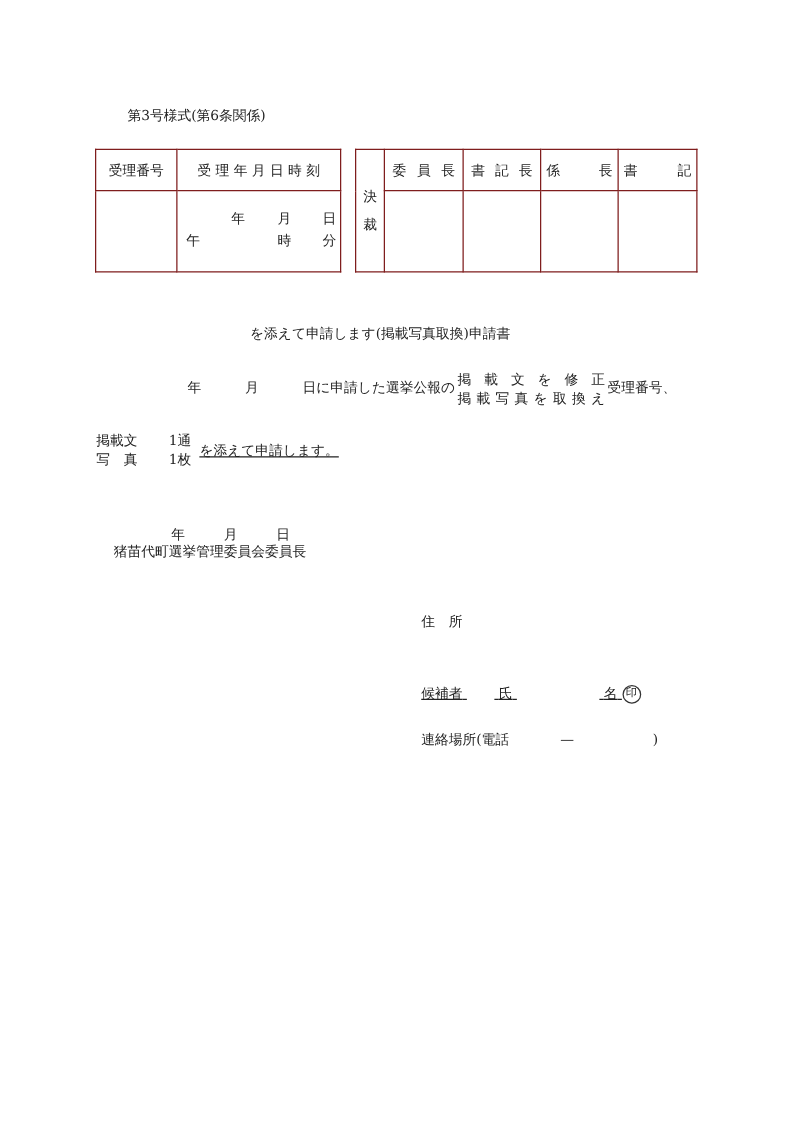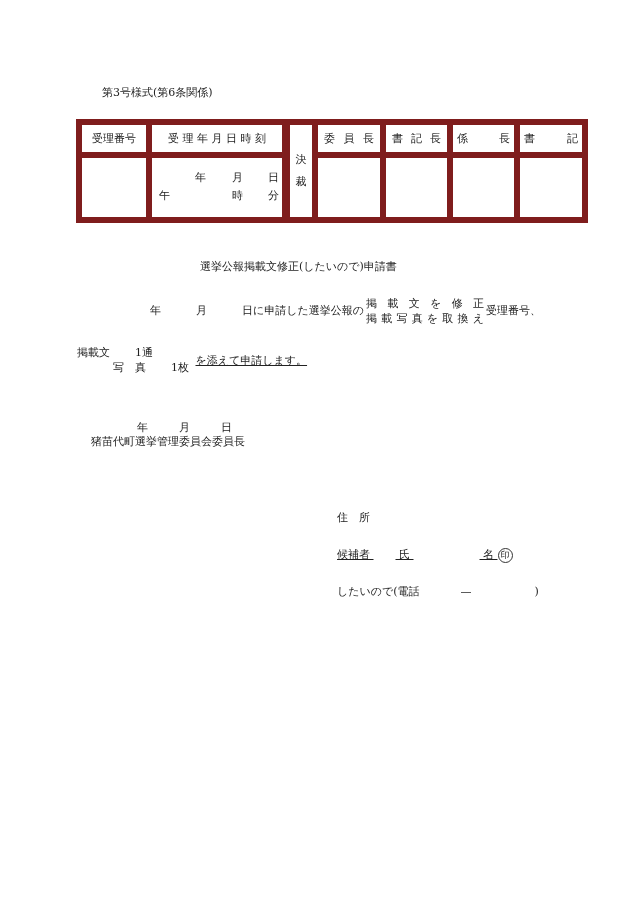--- a/index.html
+++ b/index.html
@@ -1,20 +1,20 @@
 <!DOCTYPE html>
 <html><head>
 <meta charset="utf-8">
 <style>
   html, body { margin:0; padding:0; background:#ffffff; }
   body { width:630px; height:915px; position:relative; overflow:hidden;
          font-family:"DejaVu Serif","Liberation Serif",serif; color:#222; font-size:11px; }
   .abs { position:absolute; white-space:nowrap; }
   table.box { position:absolute; border-collapse:collapse; }
-  table.box td { border:6px solid #7f1d1d; padding:0; font-size:11px; vertical-align:middle; }
+  table.box td { border:1px solid #7f1d1d; padding:0; font-size:11px; vertical-align:middle; }
   .spread { display:flex; justify-content:space-between; padding:0 6px; }
   .stack { display:inline-flex; flex-direction:column; vertical-align:middle; line-height:15px; margin:0 2px; }
   .stack span { display:flex; justify-content:space-between; width:118px; }
   .att { display:inline-flex; flex-direction:column; vertical-align:middle; line-height:15px; }
   .seal { display:inline-block; width:13px; height:13px; border:1px solid #333; border-radius:50%;
           font-size:9px; line-height:13px; text-align:center; vertical-align:middle; }
 </style>
 </head>
 <body>
 
@@ -78,21 +78,21 @@
   </tr>
   <tr style="height:65px;">
     <td></td>
     <td></td>
     <td></td>
     <td></td>
   </tr>
 </tbody>
   </table>
 
-<div class="abs" style="left:200px;top:259px;">選挙公報掲載文修正(したいので)申請書</div>
+<div class="abs" style="left:200px;top:259px;">を添えて申請します(掲載写真取換)申請書</div>
 
 <div class="abs" style="left:150px;top:296px;">
   <span>年</span>
   <span style="display:inline-block;width:28px;"></span>
   <span>月</span>
   <span style="display:inline-block;width:28px;"></span>
   <span>日に申請した選挙公報の</span><span class="stack">
     <span>
       <i style="font-style:normal">掲</i>
         <i style="font-style:normal">載</i>
@@ -110,45 +110,45 @@
         <i style="font-style:normal">取</i>
         <i style="font-style:normal">換</i>
         <i style="font-style:normal">え</i>
     </span>
   </span><span>受理番号、</span>
 </div>
 
 <div class="abs" style="left:77px;top:345px;">
   <span class="att">
     <span><span style="display:inline-block;width:58px;">掲載文</span><span>1通</span></span>
-    <span><span style="display:inline-block;width:58px;margin-left:36px;">写　真</span><span>1枚</span></span>
+    <span><span style="display:inline-block;width:58px;">写　真</span><span>1枚</span></span>
   </span>
   <span style="vertical-align:middle;margin-left:3px;text-decoration:underline;">を添えて申請します。</span>
 </div>
 
 <div class="abs" style="left:137px;top:420px;">
   <span>年</span>
   <span style="display:inline-block;width:24px;"></span>
   <span>月</span>
   <span style="display:inline-block;width:24px;"></span>
   <span>日</span>
 </div>
 
 <div class="abs" style="left:91px;top:434px;">猪苗代町選挙管理委員会委員長</div>
 
-<div class="abs" style="left:337px;top:510px;">住　所</div>
+<div class="abs" style="left:337px;top:490px;">住　所</div>
 
 <div class="abs" style="left:337px;top:547px;text-decoration:underline;">
   <span>候補者</span>
   <span style="display:inline-block;width:22px;"></span>
   <span>氏</span>
   <span style="display:inline-block;width:66px;"></span>
   <span>名</span>
   <span class="seal">印</span>
 </div>
 
 <div class="abs" style="left:337px;top:584px;">
-  <span>したいので(電話</span>
+  <span>連絡場所(電話</span>
   <span style="display:inline-block;width:34px;"></span>
   <span>—</span>
   <span style="display:inline-block;width:56px;"></span>
   <span>)</span>
 </div>
 
 </body></html>

